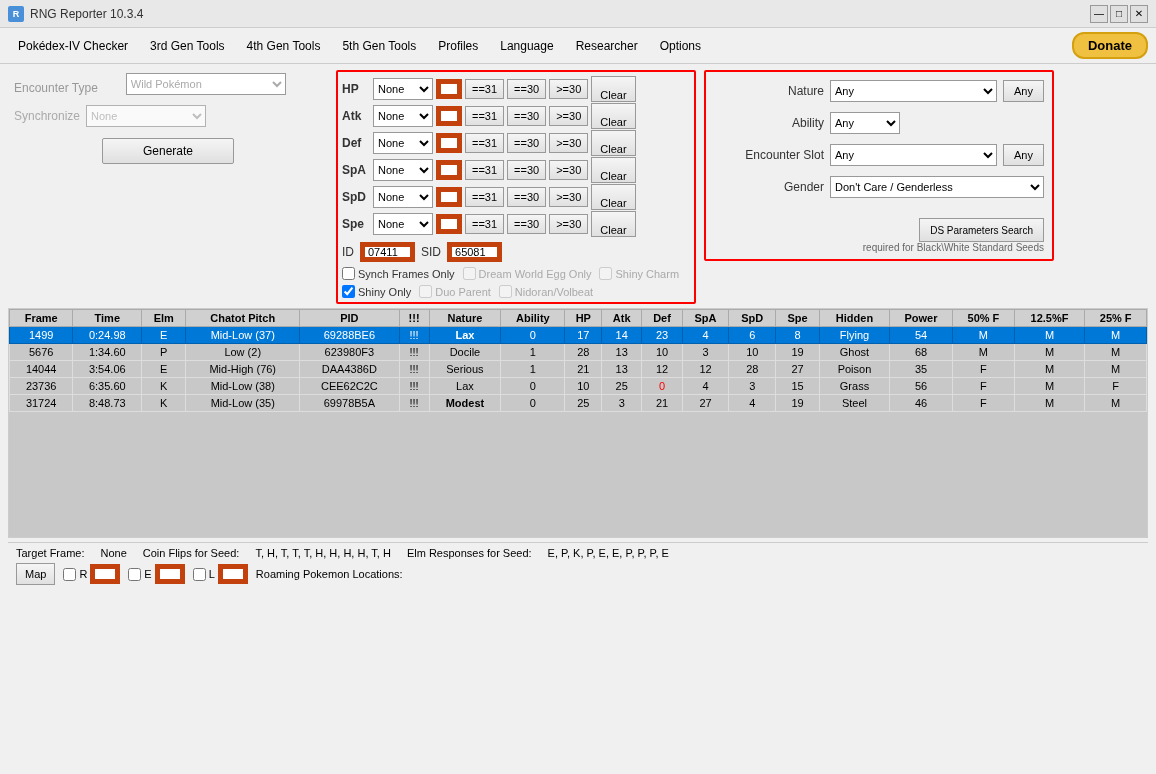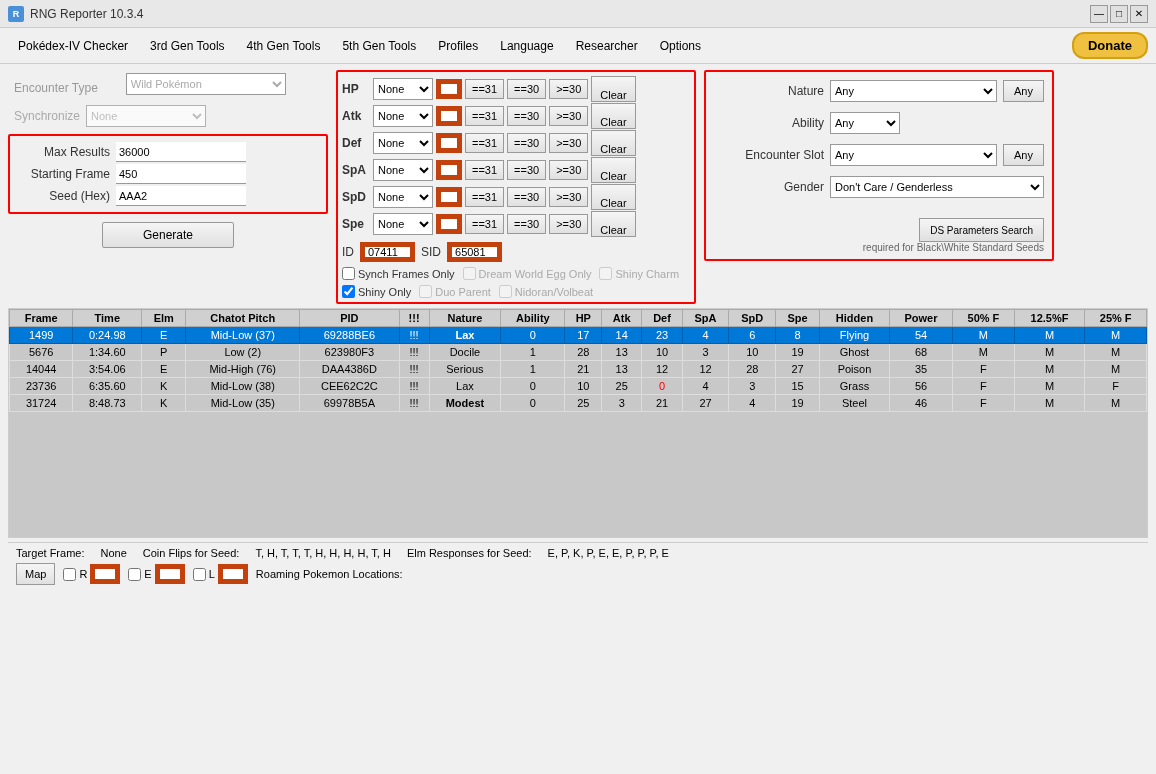--- a/index.html
+++ b/index.html
@@ -142,34 +142,20 @@
         </select>
       </div>
 
       <div class="sync-row">
         <span class="sync-label" style="color:#aaa;">Synchronize</span>
         <select class="sync-select" style="color:#aaa;" disabled="">
           <option>None</option>
         </select>
       </div>
 
-      <div class="inputs-section">
-        <div class="input-row">
-          <span class="input-label">Max Results</span>
-          <input class="input-field" type="text" style="width: 130px; border-bottom: 1px solid rgb(153, 153, 153); border-top: none; border-left: none; border-right: none;" value="36000">
-        </div>
-        <div class="input-row">
-          <span class="input-label">Starting Frame</span>
-          <input class="input-field" type="text" style="width: 130px; border-bottom: 1px solid rgb(153, 153, 153); border-top: none; border-left: none; border-right: none;" value="450">
-        </div>
-        <div class="input-row">
-          <span class="input-label">Seed (Hex)</span>
-          <input class="input-field" type="text" style="width: 130px; border-bottom: 1px solid rgb(153, 153, 153); border-top: none; border-left: none; border-right: none;" value="AAA2">
-        </div>
-      </div>
 
 
       <div class="generate-btn">
         <button class="generate-button">Generate</button>
       </div>
     </div>
 
     <div class="iv-panel">
 
       <div class="iv-row">

